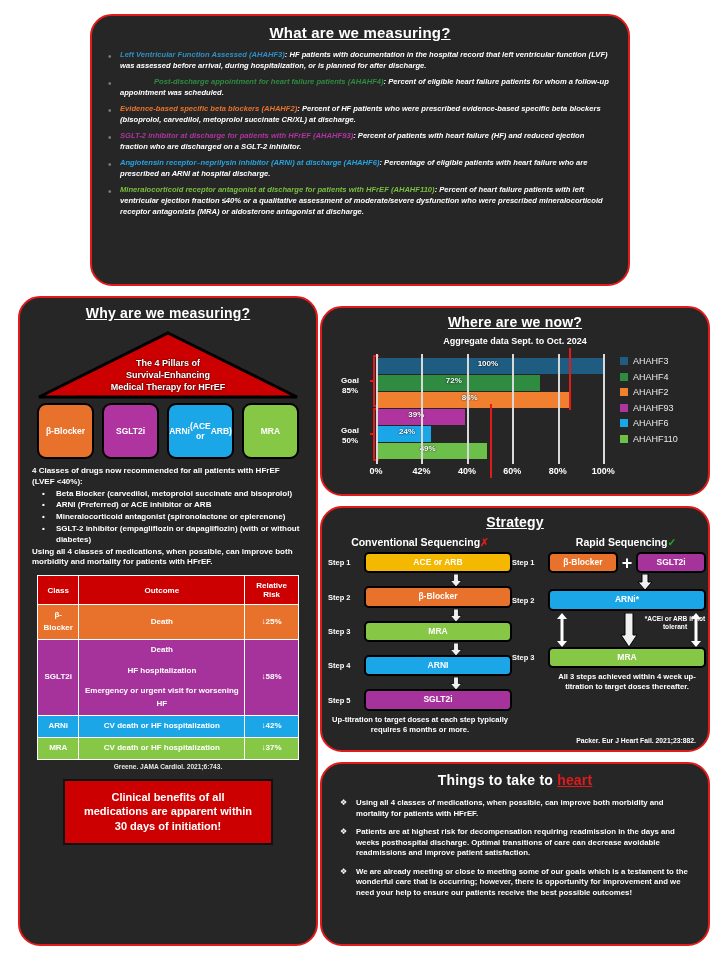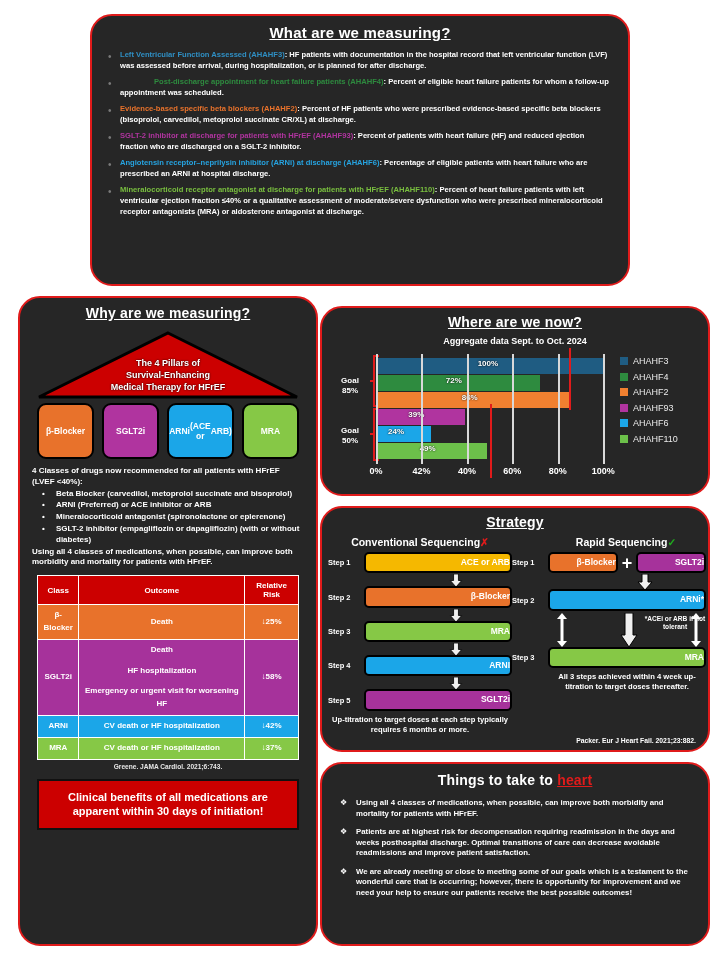--- a/index.html
+++ b/index.html
@@ -26,21 +26,21 @@
   }
 
   
   #card-measuring { left: 90px; top: 14px; width: 540px; height: 272px; }
   #card-measuring .card-title { font-size: 15px; margin-top: 8px; }
   .bullet-list { margin: 8px 14px 0 16px; }
   .bullet-row { display: flex; margin-bottom: 5px; line-height: 1.45; }
   .bullet-dot {
     flex: 0 0 12px; color: #7a7a7a; font-size: 10px; line-height: 1.6;
   }
-  .bullet-text { flex: 1 1 auto; font-size: 7.6px; color: #ffffff; font-weight: bold; }
+  .bullet-text { flex: 1 1 auto; font-size: 7.6px; color: #ffffff; font-weight: bold; font-style: italic; }
   .bullet-text .lead { font-weight: bold; }
 
   
   #card-why { left: 18px; top: 296px; width: 300px; height: 650px; }
   #card-why .card-title { font-size: 14px; margin-top: 7px; }
 
   .roof { position: relative; width: 262px; height: 70px; margin: 10px auto 0; }
   .roof svg { display: block; }
   .roof-label {
     position: absolute; left: 0; right: 0; top: 26px;
@@ -66,21 +66,21 @@
     background: #cc0000; color: #fff; font-size: 8px; font-weight: bold;
     padding: 5px 2px; border: 1px solid #fff;
   }
   .risk-table td {
     color: #fff; font-size: 8px; font-weight: bold; text-align: center;
     border: 1px solid #fff; padding: 4px 2px; line-height: 1.6;
   }
   .cite { text-align: center; color: #e6e6e6; font-size: 6.6px; font-weight: bold; margin-top: 3px; }
 
   .redbox {
-    width: 262px; margin: 9px auto 8px; background: #cc0000; border: 2px solid #111;
+    width: 210px; margin: 9px auto 8px; background: #cc0000; border: 2px solid #111;
     color: #fff; font-weight: bold; font-size: 11px; text-align: center;
     padding: 9px 17px; line-height: 1.35;
   }
 
   
   #card-where { left: 320px; top: 306px; width: 390px; height: 190px; }
   #card-where .card-title { font-size: 14px; margin-top: 6px; }
   .subtitle { text-align: center; color: #fff; font-weight: bold; font-size: 9px; margin-top: 6px; }
 
   .chart-wrap { position: relative; margin-top: 8px; height: 132px; }
@@ -108,21 +108,21 @@
   .col-conv { width: 190px; padding-left: 6px; }
   .col-rapid { width: 194px; }
   .col-head { text-align: center; color: #fff; font-weight: bold; font-size: 10.5px; margin-bottom: 4px; }
   .mark-x { color: #e01b1b; }
   .mark-check { color: #21a81f; }
 
   .steprow { display: flex; align-items: center; margin-bottom: 2px; }
   .steplbl { width: 36px; color: #fff; font-weight: bold; font-size: 7.5px; }
   .chip {
     flex: 1 1 auto; border: 2px solid #000; border-radius: 5px;
-    color: #fff; font-weight: bold; font-size: 8.5px; text-align: right;
+    color: #fff; font-weight: bold; font-size: 8.5px; text-align: center;
     padding: 4px 0; line-height: 1.1;
   }
   .arrow-down { width: 100%; display: flex; justify-content: center; margin: -1px 0; }
   .footnote { color: #fff; font-weight: bold; font-size: 7.6px; text-align: center; line-height: 1.3; margin-top: 4px; }
   .cite2 { color: #fff; font-weight: bold; font-size: 6.8px; text-align: right; margin: 3px 12px 0 0; }
 
   .rapid-top { display: flex; align-items: center; gap: 4px; }
   .plus { color: #fff; font-weight: bold; font-size: 18px; line-height: 1; }
   .rapid-note { color: #fff; font-weight: bold; font-size: 6.6px; line-height: 1.25; text-align: center; }
 
@@ -291,21 +291,21 @@
             <div class="bar-row">
               <div class="bar" style="width: 195.455px; background: rgb(240, 128, 48);"></div>
               <div class="bar-val" style="left: 85.7273px;">86%</div>
             </div>
             <div class="bar-row">
               <div class="bar" style="width: 88.6364px; background: rgb(176, 52, 159);"></div>
               <div class="bar-val" style="left: 32.3182px;">39%</div>
             </div>
             <div class="bar-row">
               <div class="bar" style="width: 54.5455px; background: rgb(27, 166, 232);"></div>
-              <div class="bar-val" style="left: 4px; padding-left: 8px;">24%</div>
+              <div class="bar-val" style="left: 15px; padding-left: 8px;">24%</div>
             </div>
             <div class="bar-row">
               <div class="bar" style="width: 111.364px; background: rgb(108, 192, 74);"></div>
               <div class="bar-val" style="left: 43.6818px;">49%</div>
             </div>
           </div>
       <div class="gridline" style="left: 0px;"></div>
           <div class="gridline" style="left: 45.4545px;"></div>
           <div class="gridline" style="left: 90.9091px;"></div>
           <div class="gridline" style="left: 136.364px;"></div>

